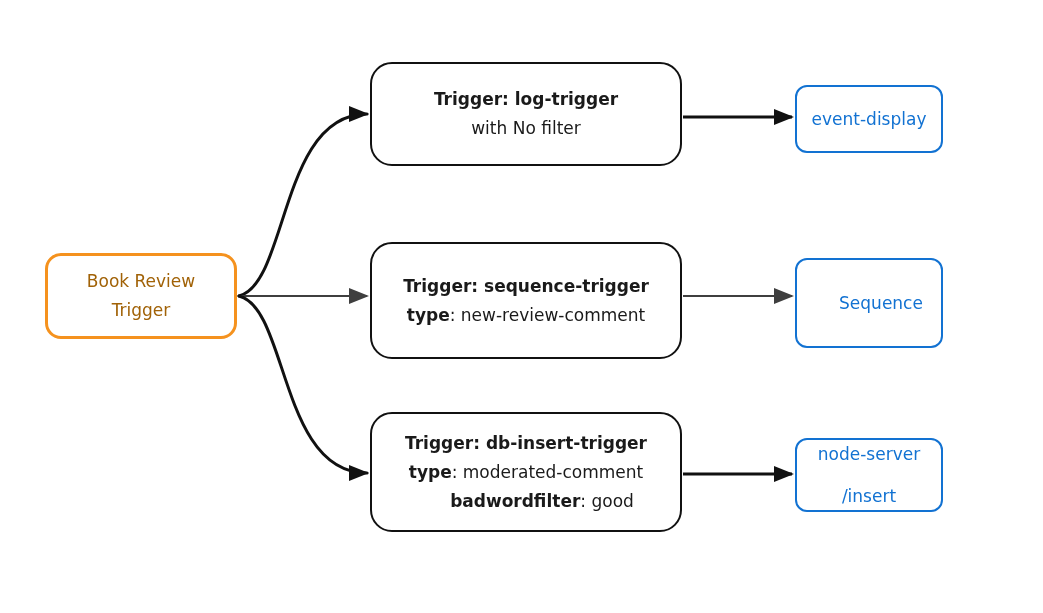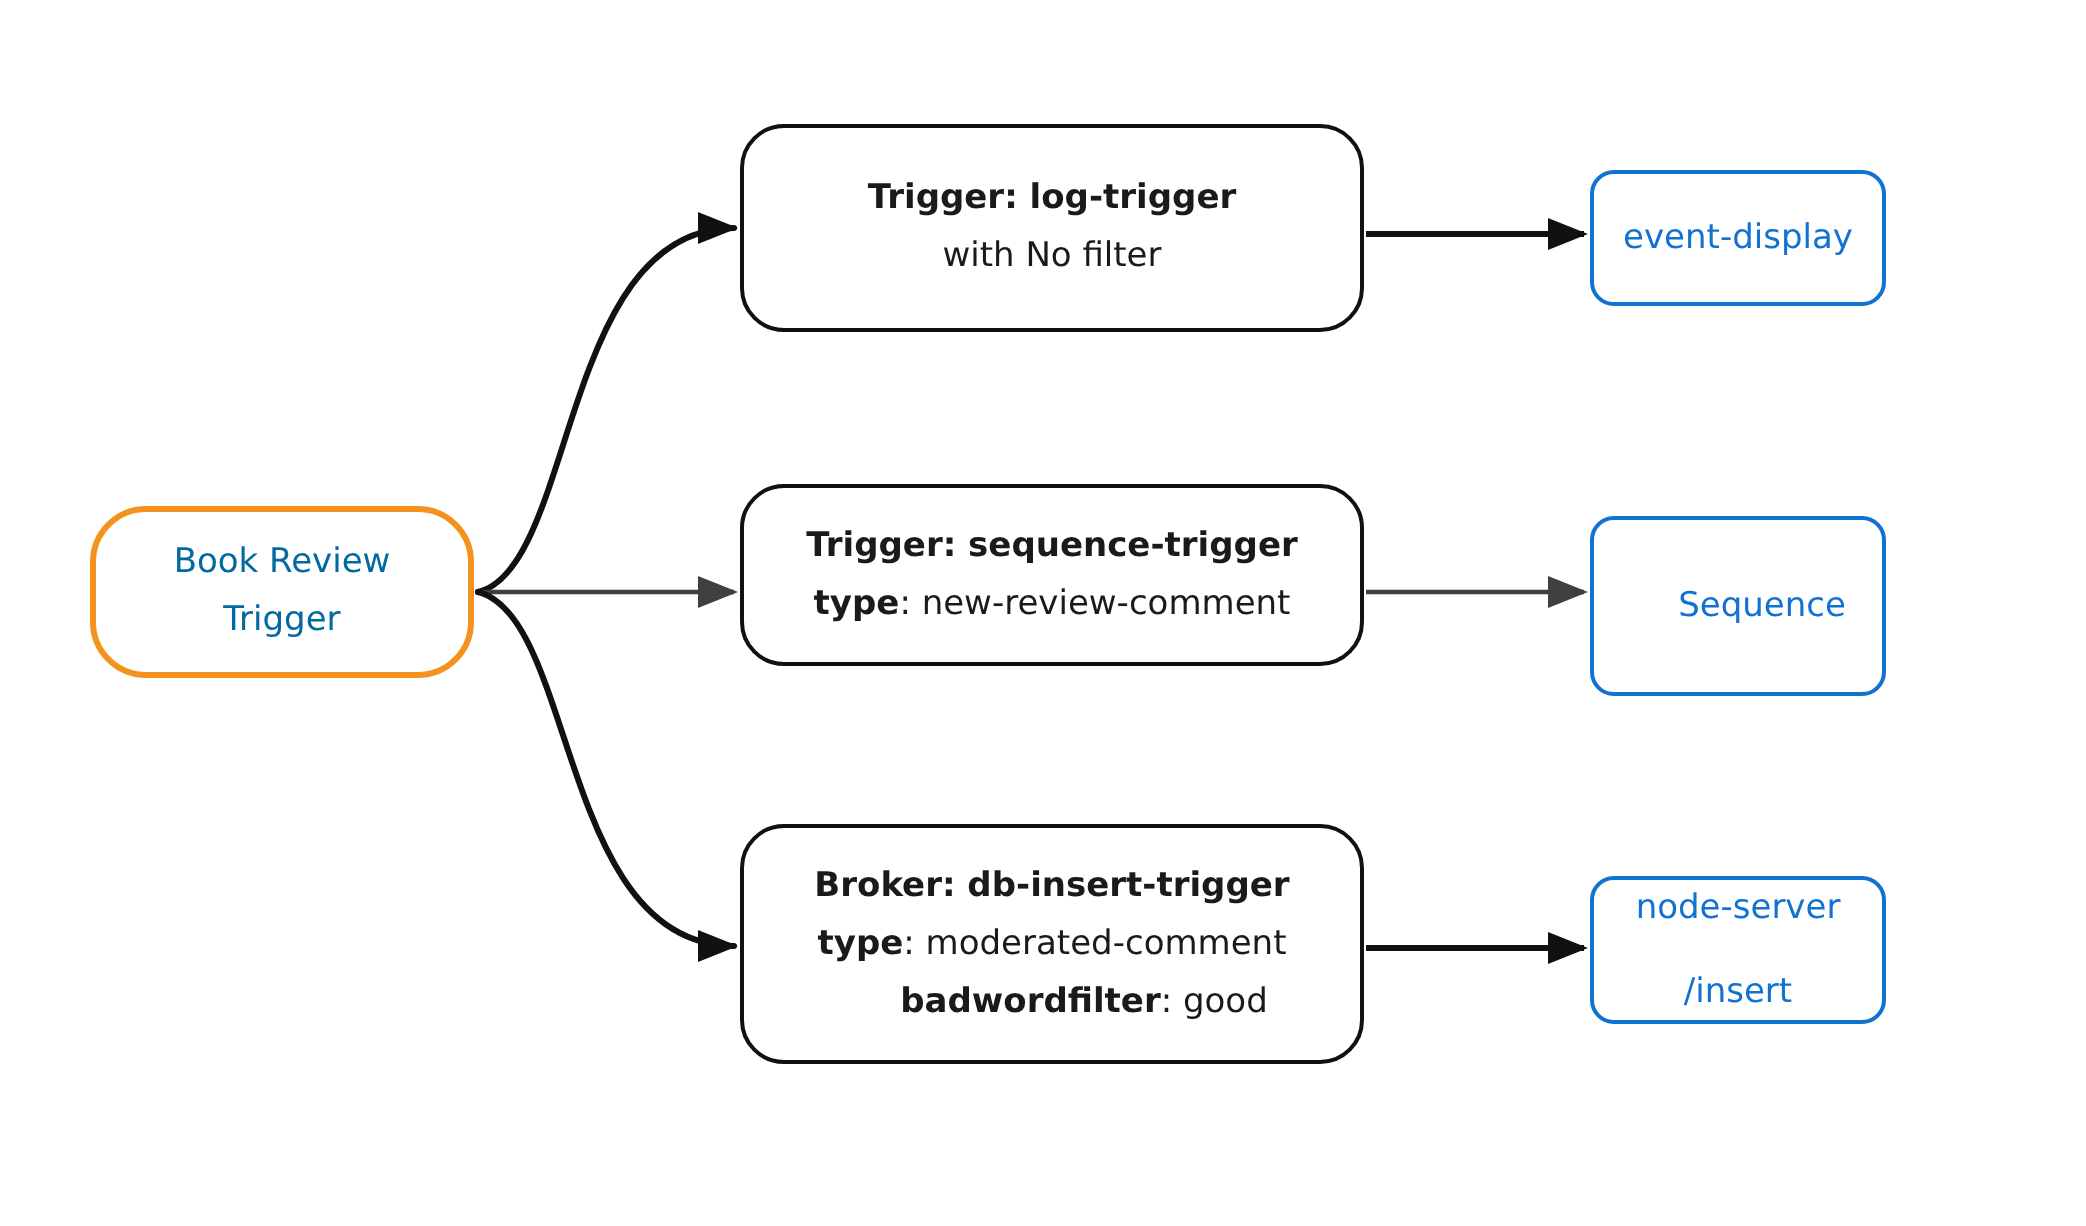--- a/index.html
+++ b/index.html
@@ -25,34 +25,34 @@
     justify-content: center;
     align-items: center;
     background: #ffffff;
     text-align: center;
     z-index: 2;
   }
   .node .line { line-height: 29px; white-space: nowrap; }
   .broker {
     left: 45px; top: 253px; width: 192px; height: 86px;
     border: 3px solid #F5921E;
-    border-radius: 28px;
-    color: #0369a1;
+    border-radius: 16px;
+    color: #a16207;
     font-size: 17px;
   }
   .trigger {
     border: 2.5px solid #111111;
     border-radius: 22px;
     color: #1a1a1a;
     font-size: 17px;
   }
   .trigger .title { font-weight: 700; }
   .trigger b { font-weight: 700; }
   #node-log-trigger        { left: 370px; top:  62px; width: 312px; height: 104px; }
-  #node-sequence-trigger   { left: 370px; top: 242px; width: 312px; height: 91px; }
+  #node-sequence-trigger   { left: 370px; top: 242px; width: 312px; height: 117px; }
   #node-db-insert-trigger  { left: 370px; top: 412px; width: 312px; height: 120px; }
   .shift-right { transform: translateX(16px); }
   .sink {
     border: 2.5px solid #1272D2;
     border-radius: 12px;
     color: #1272D2;
     font-size: 17px;
   }
   .sink .line { line-height: 28px; }
   #node-event-display { left: 795px; top:  85px; width: 148px; height: 68px; }
@@ -90,21 +90,21 @@
     <div class="line title">Trigger: log-trigger</div>
     <div class="line">with No filter</div>
   </div>
 
   <div class="node trigger" id="node-sequence-trigger">
     <div class="line title">Trigger: sequence-trigger</div>
     <div class="line"><b>type</b><span>: new-review-comment</span></div>
   </div>
 
   <div class="node trigger" id="node-db-insert-trigger">
-    <div class="line title">Broker: db-insert-trigger</div>
+    <div class="line title">Trigger: db-insert-trigger</div>
     <div class="line"><b>type</b><span>: moderated-comment</span></div>
     <div class="line shift-right"><b>badwordfilter</b><span>: good</span></div>
   </div>
 
   <div class="node sink" id="node-event-display">
     <div class="line">event-display</div>
   </div>
 
   <div class="node sink" id="node-sequence">
     <div class="line">Sequence</div>

